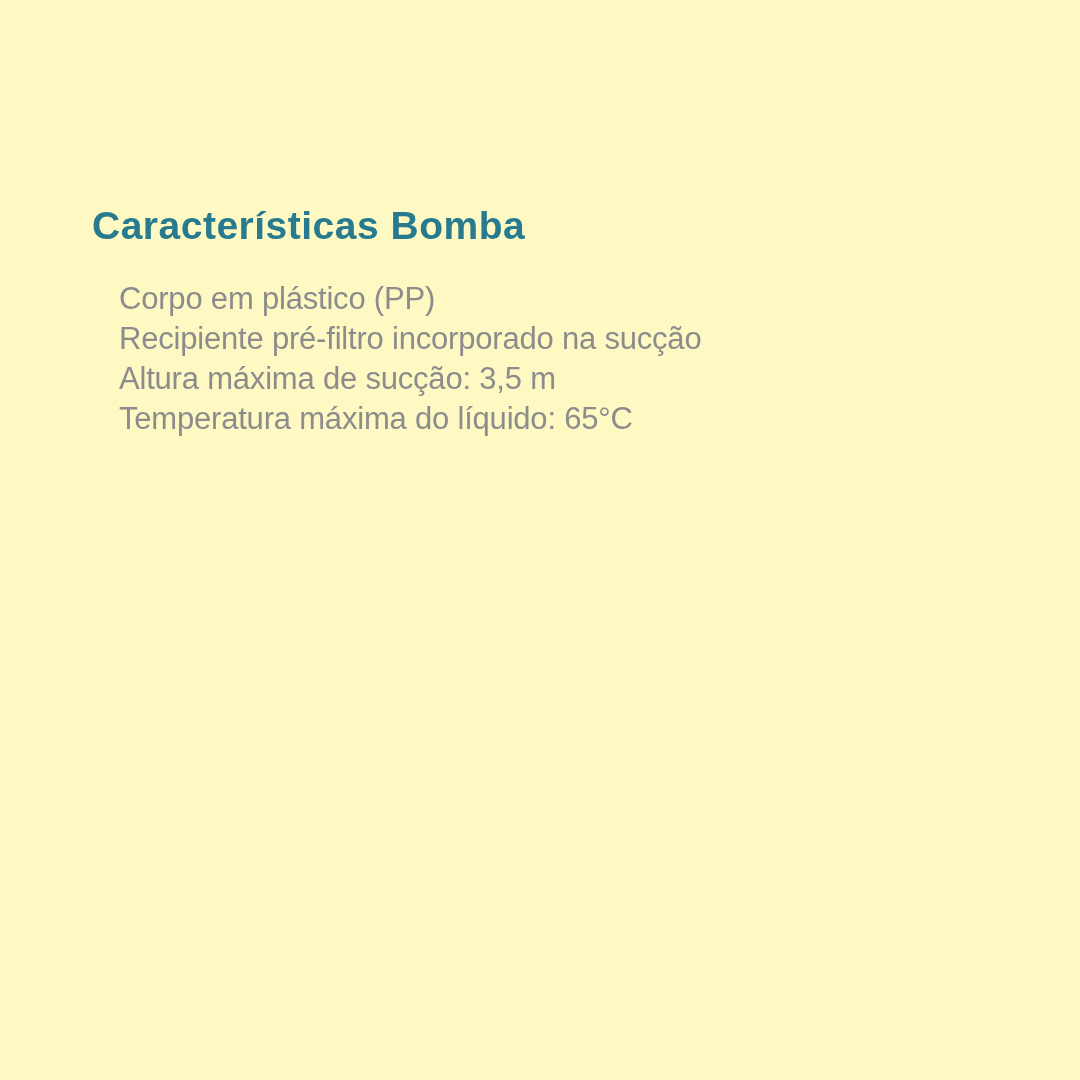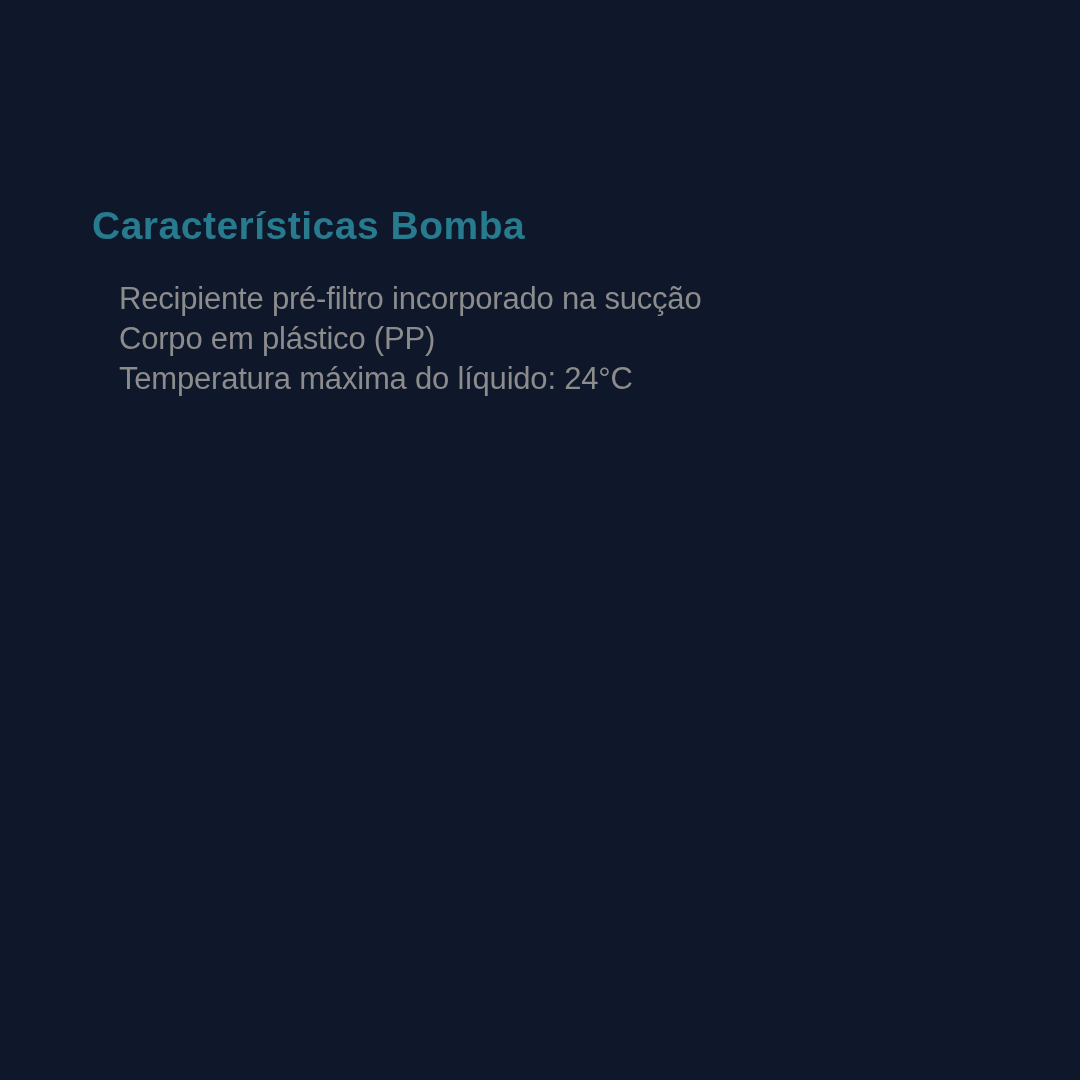--- a/index.html
+++ b/index.html
@@ -9,21 +9,21 @@
     height: 1080px;
     background: #ffffff;
     overflow: hidden;
     font-family: "Liberation Sans", sans-serif;
   }
 
   .page {
     position: relative;
     width: 1080px;
     height: 1080px;
-    background: #0f172a;
+    background: #fef9c3;
   }
 
   .spec-section {
     position: absolute;
     left: 92px;
     top: 204px;
     width: 900px;
   }
 
   .spec-title {
@@ -50,18 +50,19 @@
     font-family: "Liberation Sans", "DejaVu Sans", sans-serif;
   }
 </style>
 </head>
 <body>
 
 <div class="page">
   <section class="spec-section">
     <h1 class="spec-title">Características Bomba</h1>
     <ul class="spec-list">
+      <li class="spec-line">Corpo em plástico (PP)</li>
       <li class="spec-line">Recipiente pré-filtro incorporado na sucção</li>
-      <li class="spec-line">Corpo em plástico (PP)</li>
-      <li class="spec-line">Temperatura máxima do líquido: 24°C</li>
+      <li class="spec-line">Altura máxima de sucção: 3,5 m</li>
+      <li class="spec-line">Temperatura máxima do líquido: 65°C</li>
     </ul>
   </section>
 </div>
 
 </body></html>

